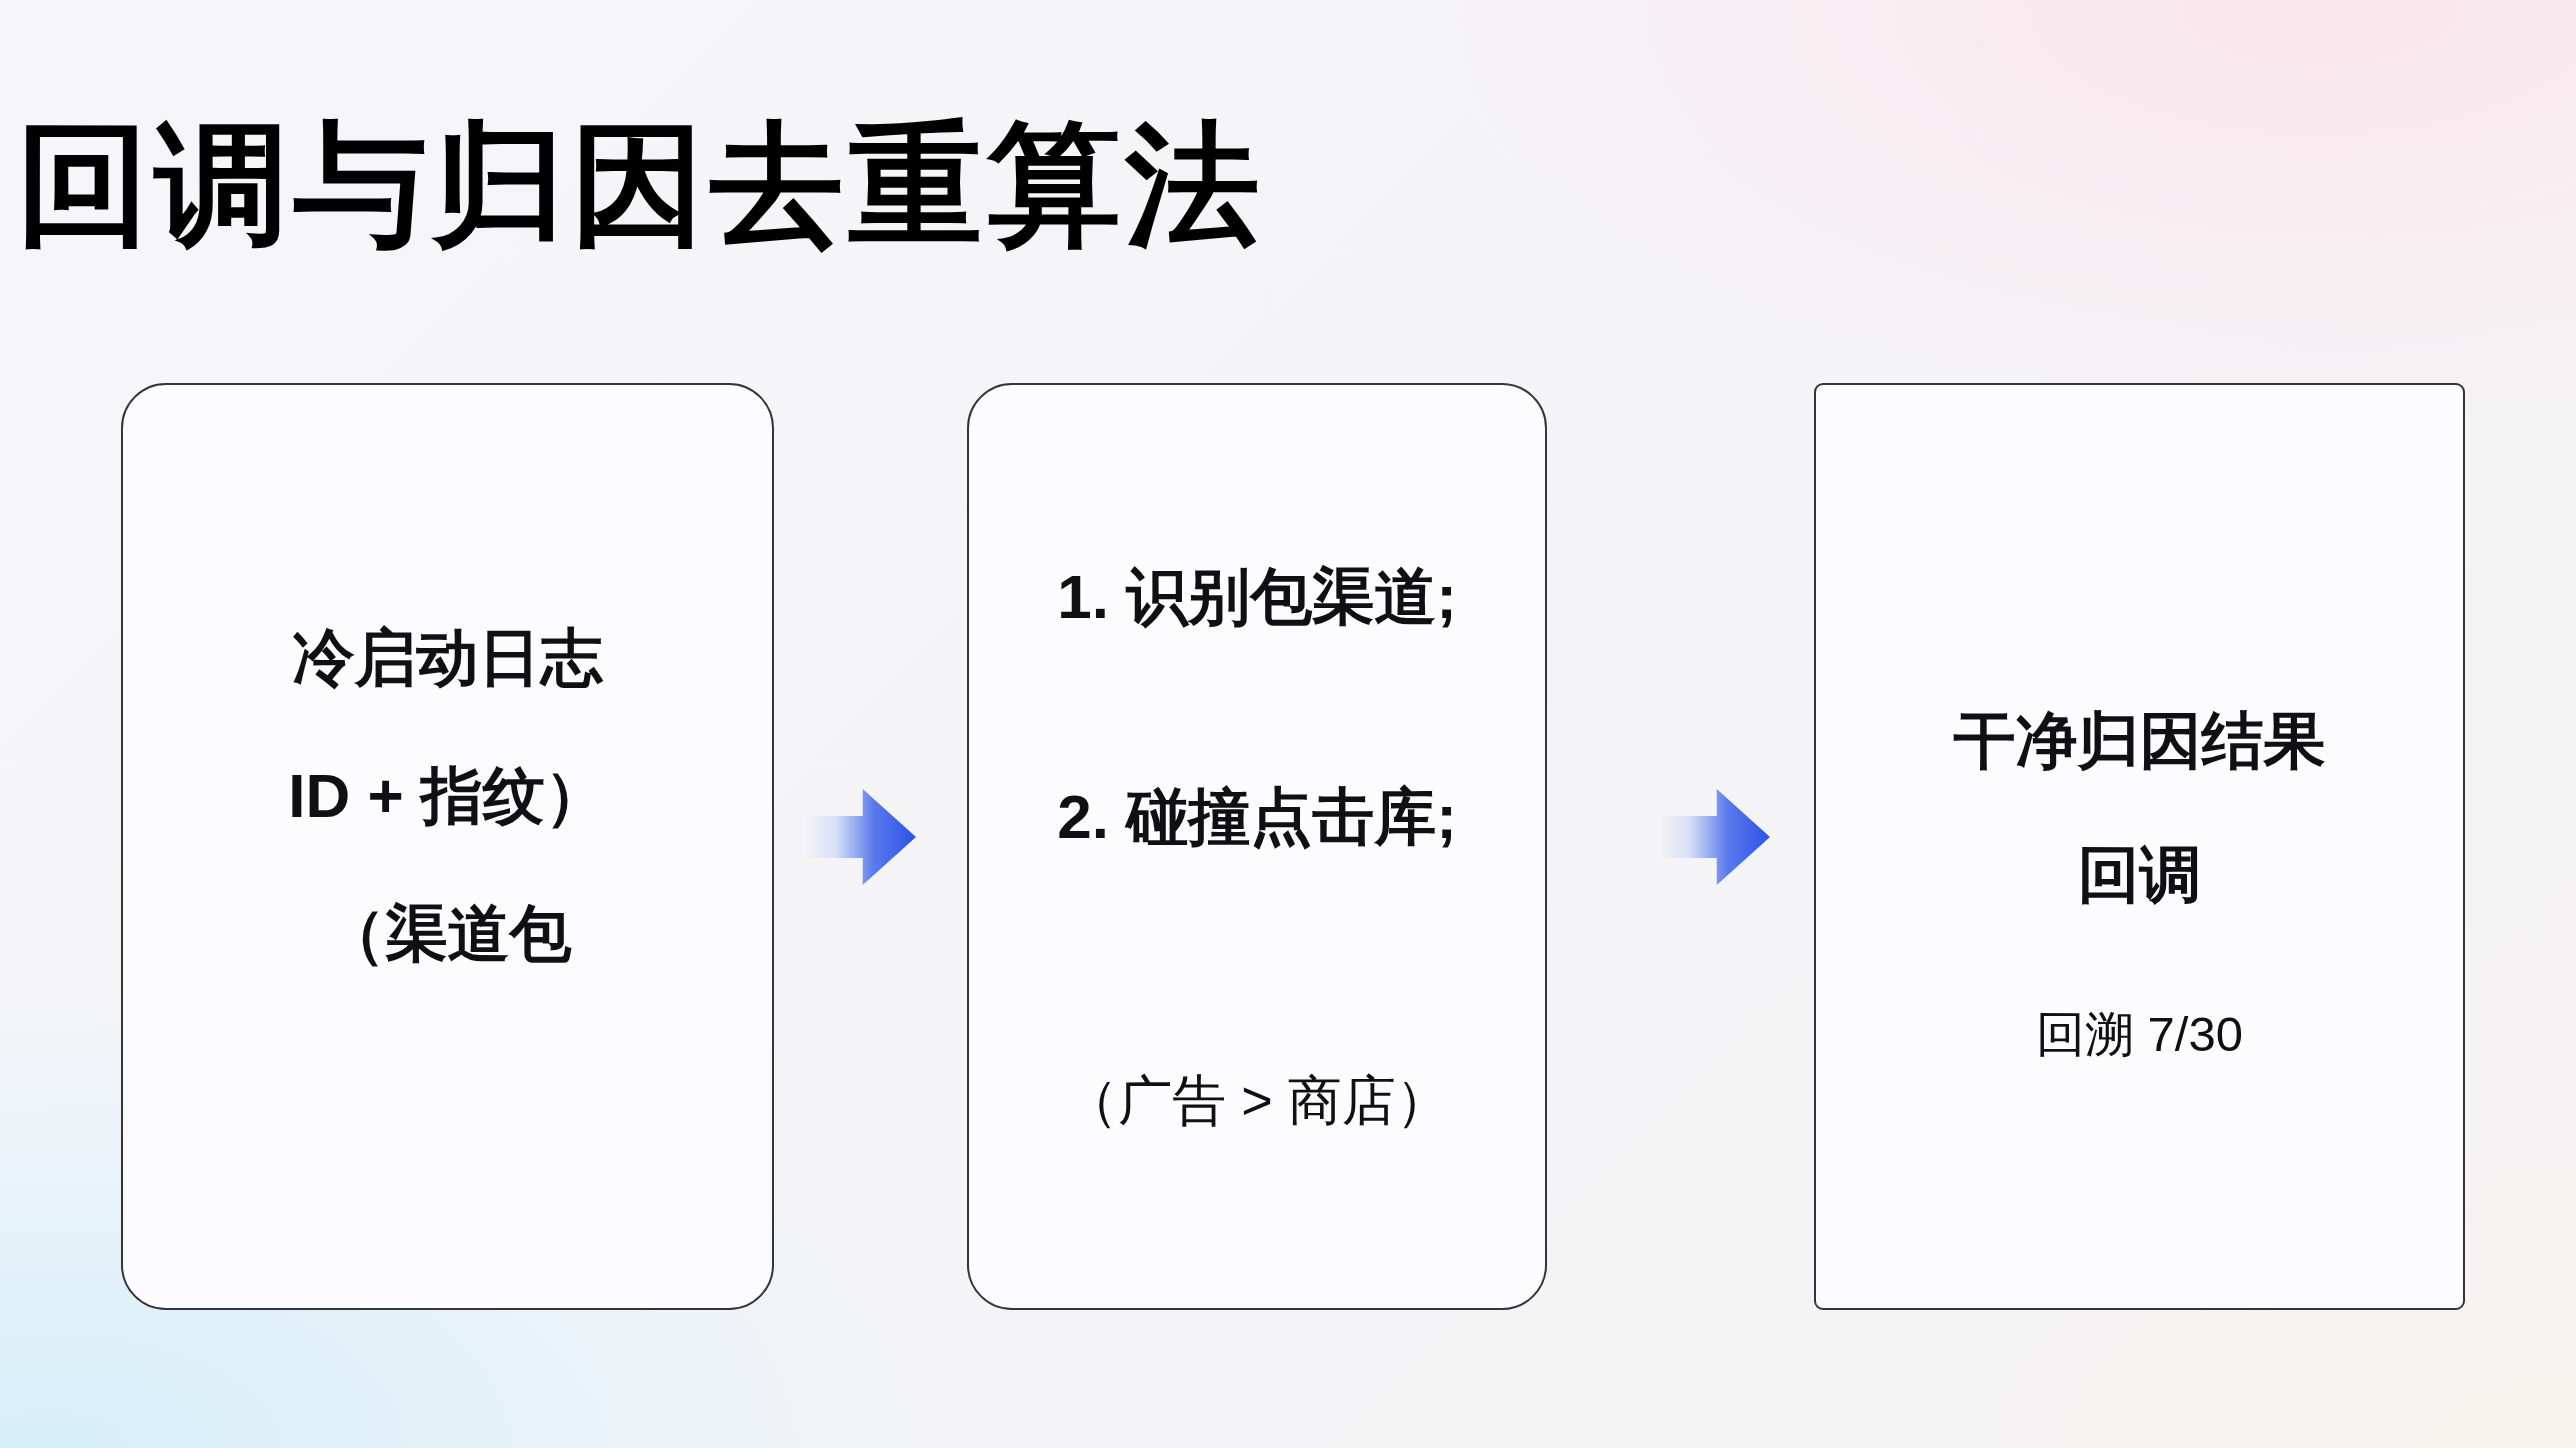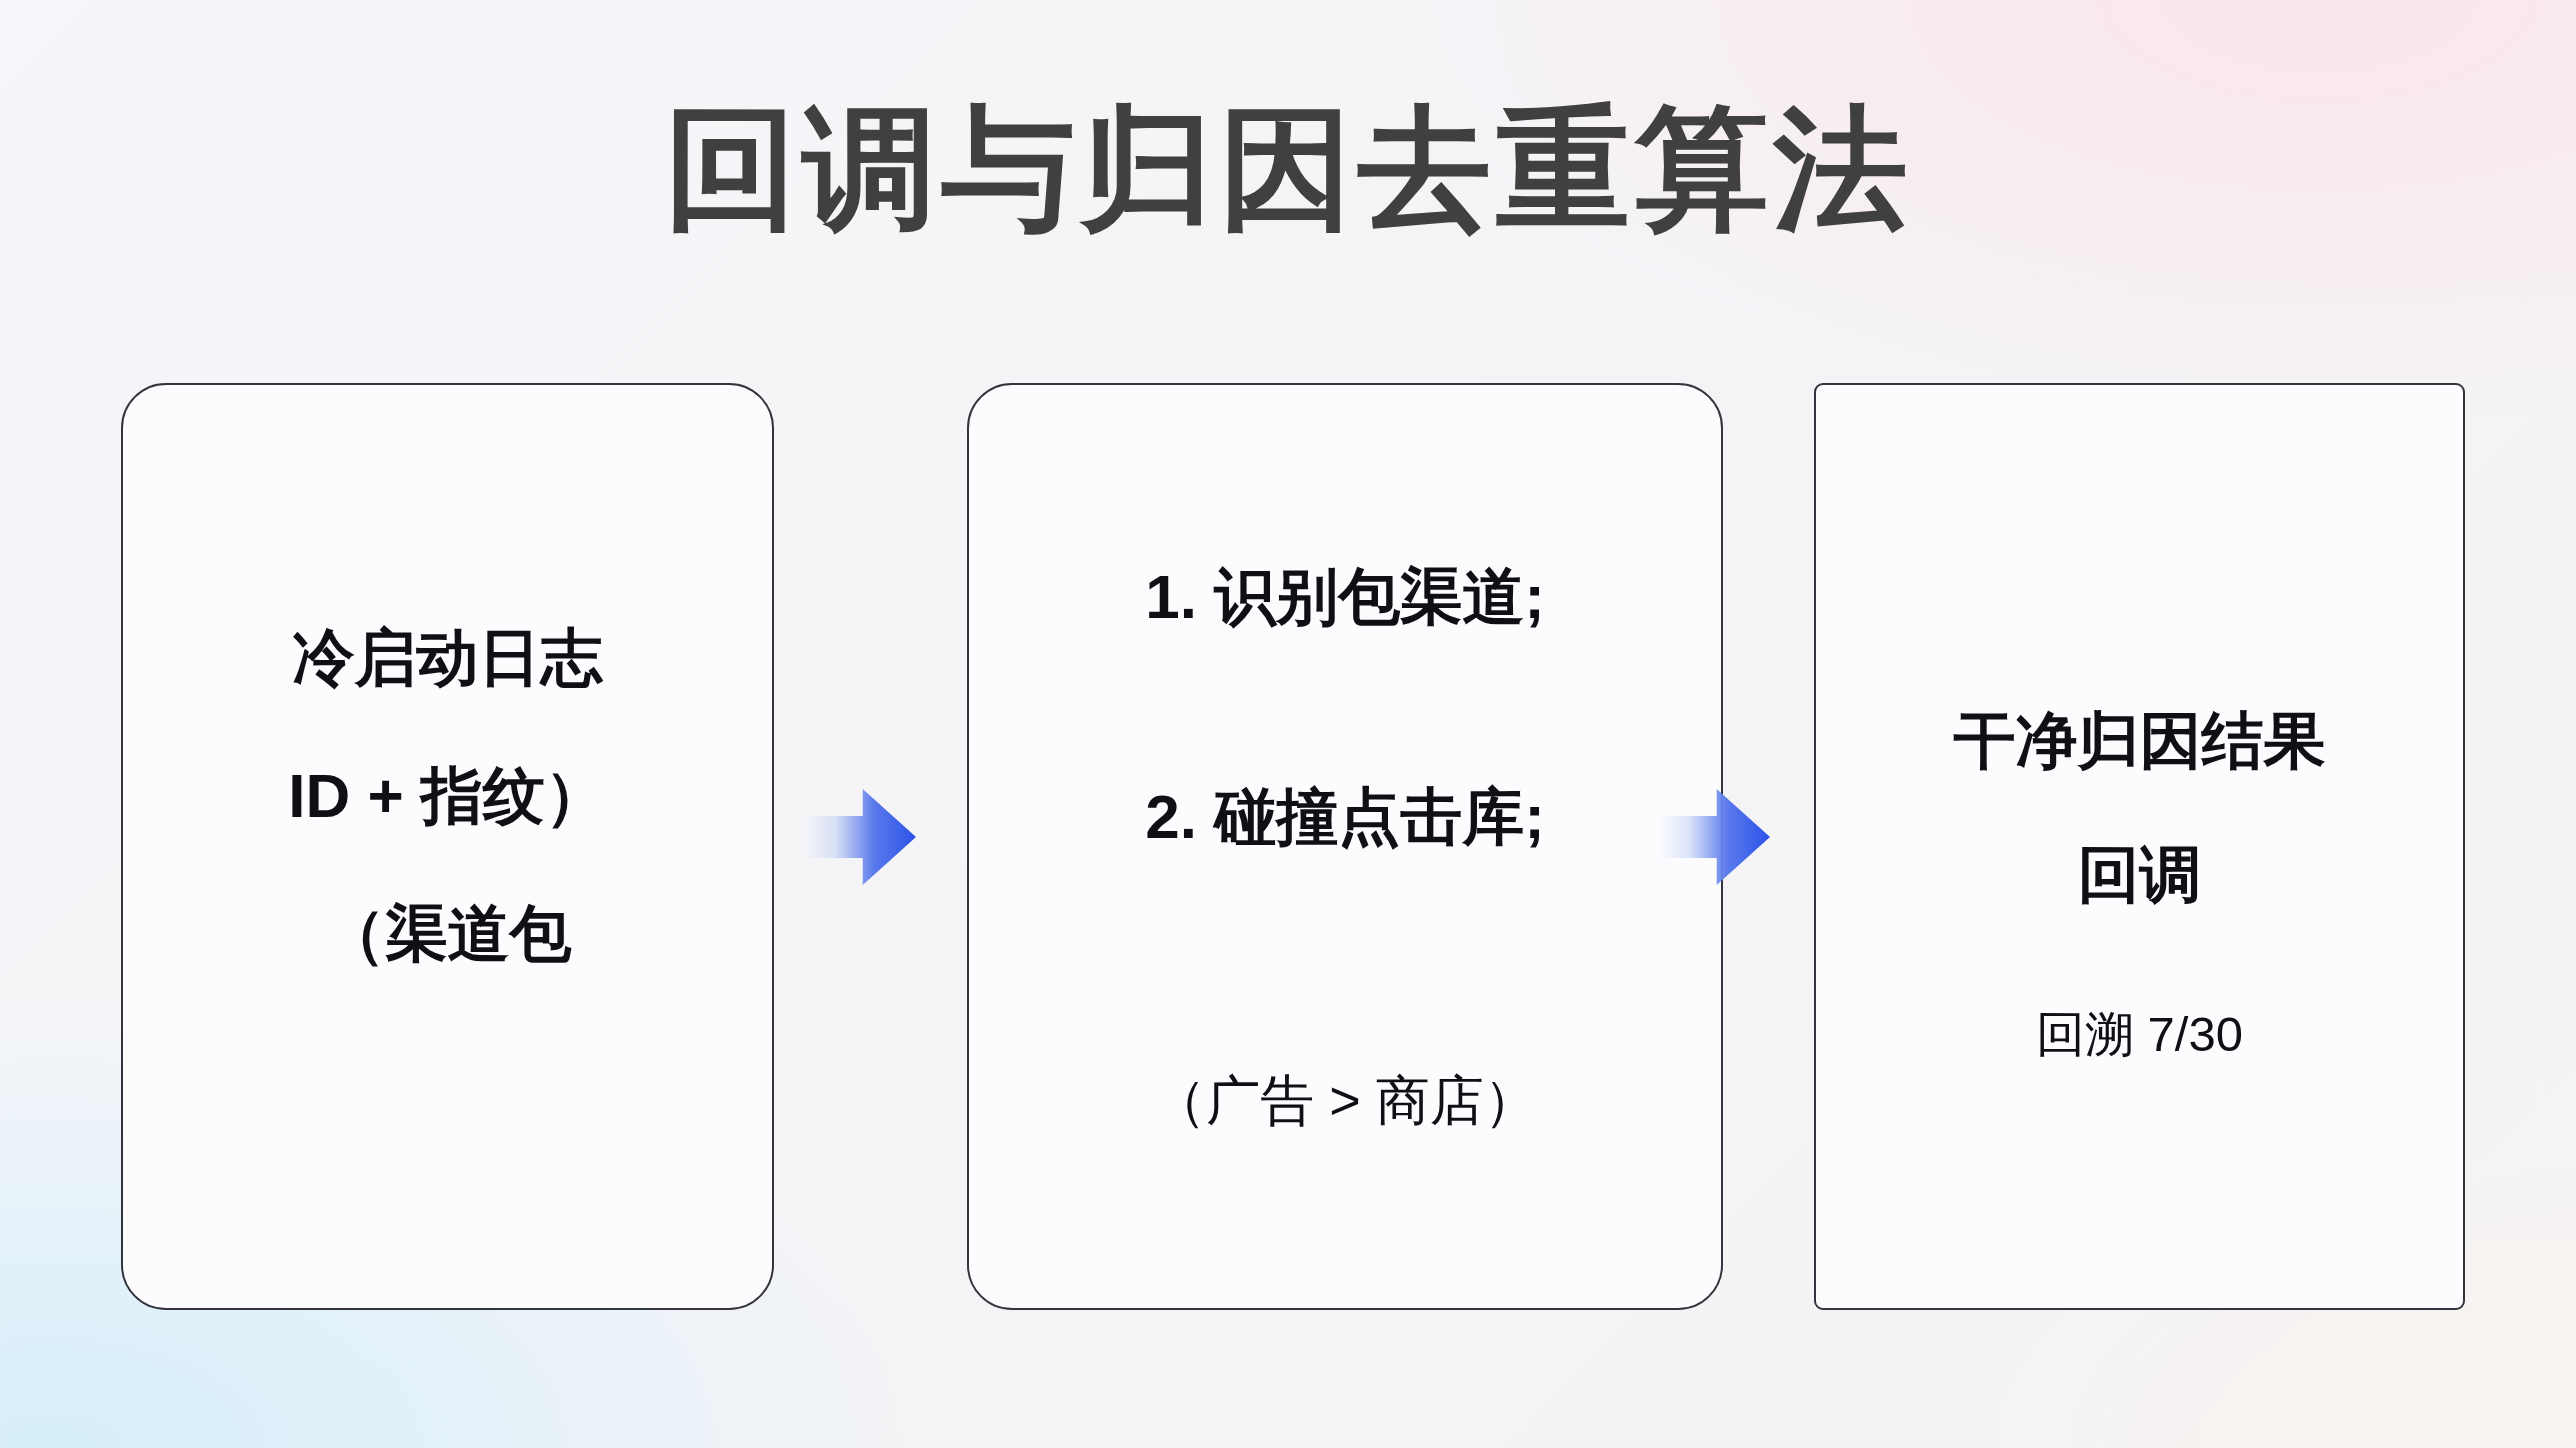--- a/index.html
+++ b/index.html
@@ -18,45 +18,44 @@
       radial-gradient(55% 50% at 2% 100%, rgba(212,238,250,0.95), rgba(212,238,250,0) 62%),
       radial-gradient(40% 35% at 100% 100%, rgba(248,244,238,0.85), rgba(248,244,238,0) 60%),
       linear-gradient(135deg, #f6f6fa 0%, #f4f4f6 55%, #f5f3f3 100%);
   }
 
   .page-title {
     position: absolute;
     left: 0;
     right: 0;
     top: 79px;
-    margin: 0;
-    text-align: center;
+    margin: 16px;
     font-size: 134px;
     line-height: 1.35;
     font-weight: 800;
     letter-spacing: 4.7px;
-    color: #404040;
+    color: #000000;
   }
 
   .box {
     position: absolute;
     top: 383px;
     height: 927px;
     box-sizing: border-box;
     background: #fcfcfe;
     border: 2.8px solid #34343e;
     border-radius: 45px;
     display: flex;
     flex-direction: column;
     justify-content: center;
     align-items: center;
     text-align: center;
   }
   .box--source  { left: 121px;  width: 653px; padding-bottom: 102px; }
-  .box--process { left: 967px; width: 756px; }
+  .box--process { left: 967px; width: 580px; }
   .box--result  { left: 1814px; width: 651px; padding-top: 60px; border-radius: 9px; }
 
   .box--source .line {
     font-size: 62px;
     font-weight: 700;
     line-height: 138px;
     white-space: nowrap;
   }
 
   .box--process .step {

